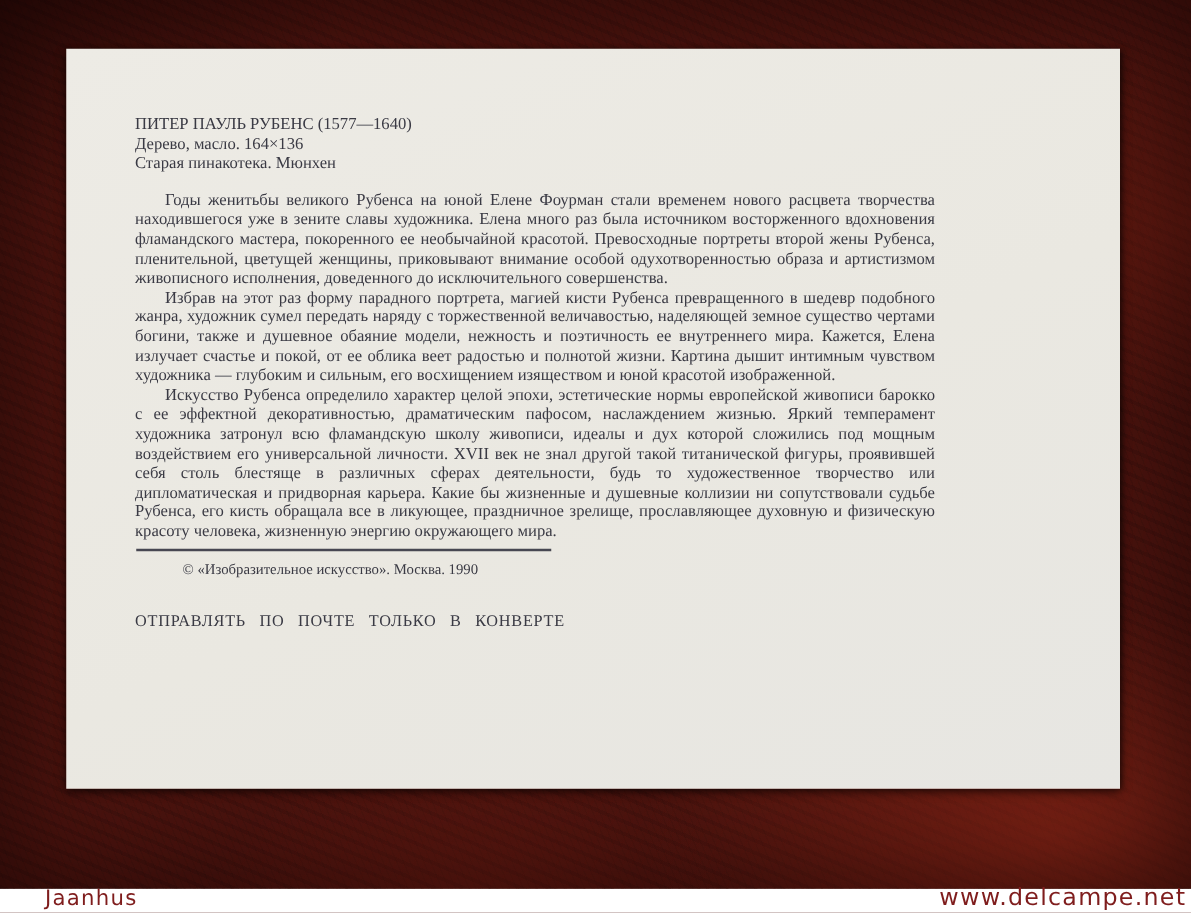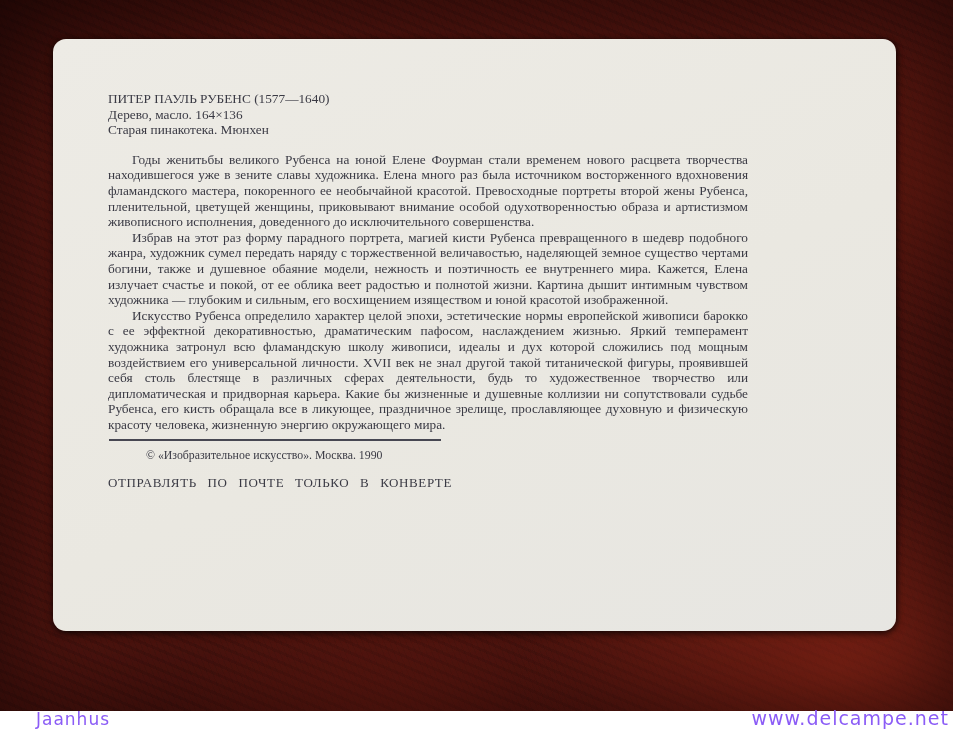--- a/index.html
+++ b/index.html
@@ -29,21 +29,20 @@
   }
 
   
   .card {
     position: absolute;
     left: 53px; top: 39px;
     width: 843px; height: 592px;
     background: linear-gradient(155deg, #edebe5 0%, #eae8e1 55%, #e7e6e2 100%);
     box-shadow: 0 3px 7px rgba(0,0,0,0.6), 2px 0 4px rgba(0,0,0,0.35);
     color: #3a3a44;
-    border-radius: 13px;
   }
   .card-inner {
     padding: 52px 148px 0 55px; 
     font-size: 13.3px;
     line-height: 15.6px;
   }
 
   .header-block { margin-bottom: 14px; }
   .header-line { white-space: nowrap; }
   .italic { }
@@ -62,32 +61,32 @@
   }
 
   .imprint {
     margin-top: 7px;
     font-size: 11.8px;
     line-height: 14px;
     margin-left: 38px;
   }
 
   .postal-note {
-    margin-top: 13px;
+    margin-top: 27px;
     font-size: 13px;
     letter-spacing: 0.6px;
     word-spacing: 7px;
     white-space: nowrap;
   }
 
   
   .watermark {
     position: absolute;
     font-family: "DejaVu Sans", sans-serif;
-    color: #8b5cf6;
+    color: #7f1d1d;
     letter-spacing: 1px;
   }
   .watermark-left  { left: 36px;  top: 709px; font-size: 17px; }
   .watermark-right { right: 4px;  top: 707px; font-size: 19px; }
 </style>
 </head>
 <body>
 
 <div class="leather"></div>
 

